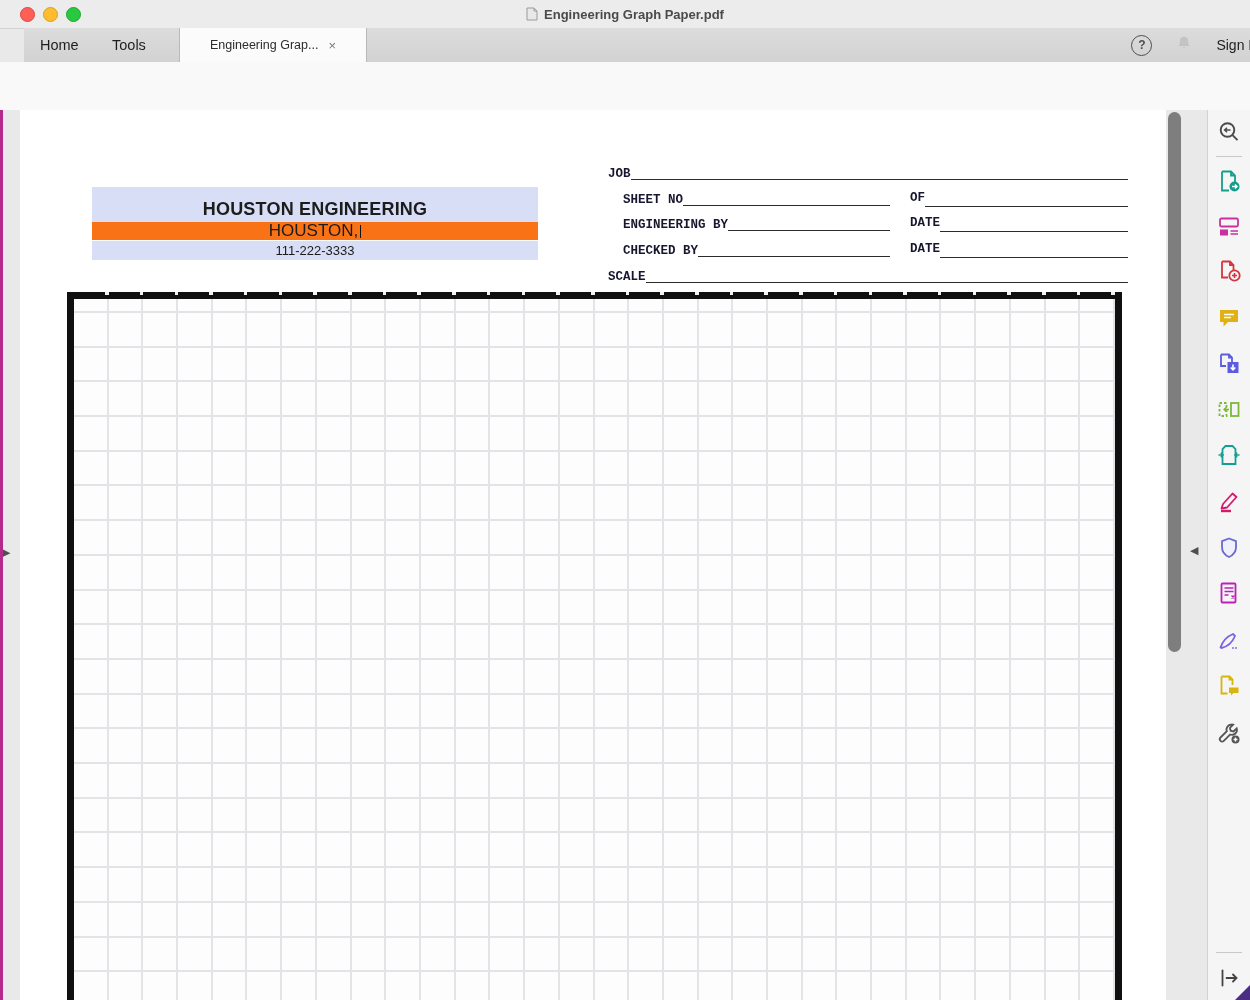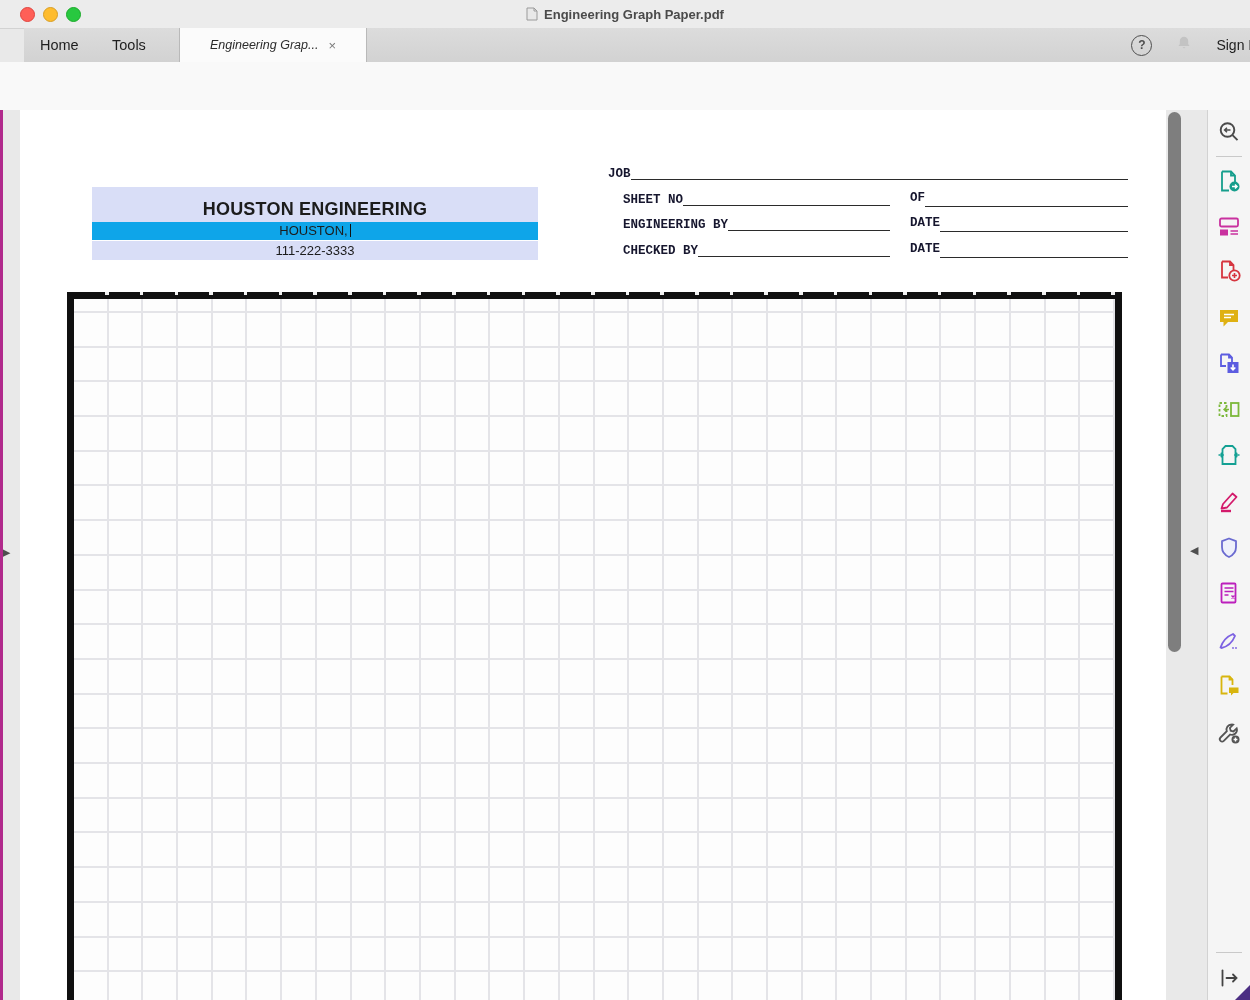--- a/index.html
+++ b/index.html
@@ -19,21 +19,21 @@
 
   
   .tabbar{position:absolute;left:12px;top:28px;width:100%;height:34px;
           background:linear-gradient(#dcdcdc,#d2d2d2);border-bottom:1px solid #bdbdbd;margin-left:12px;}
   .nav-tab{position:absolute;top:0;height:34px;display:flex;align-items:center;font-size:14.5px;color:#1e1e1e;cursor:default;}
   .tab-home{left:16px;}
   .tab-tools{left:88px;}
   .doc-tab{position:absolute;left:155px;top:0;width:186px;height:34px;background:#fbfbfb;
            border-left:1px solid #b9b9b9;border-right:1px solid #b9b9b9;
            display:flex;align-items:center;justify-content:center;gap:10px;}
-  .doc-tab-label{font-size:12.5px;color:#2c2c2c;max-width:135px;white-space:nowrap;overflow:hidden;font-style:italic;}
+  .doc-tab-label{font-size:12.5px;color:#2c2c2c;max-width:135px;white-space:nowrap;overflow:hidden;}
   .tab-close{font-size:13px;color:#7a7a7a;line-height:1;}
   .tabbar-right{position:absolute;right:14px;top:0;height:34px;display:flex;align-items:center;gap:22px;}
   .help-circle{width:19px;height:19px;border:1.7px solid #4e4e4e;border-radius:50%;
                display:flex;align-items:center;justify-content:center;font-size:12px;font-weight:bold;color:#4e4e4e;}
   .signin{font-size:14px;color:#1e1e1e;}
 
   
   .toolbar{position:absolute;left:0;top:62px;width:100%;height:48px;background:#f9f9f9;
            border-bottom:1px solid #c9c9c9;}
   .tbi{position:absolute;top:74px;width:24px;height:24px;color:#5a5a5a;}
@@ -52,21 +52,21 @@
 
   
   .main{position:absolute;left:0;top:110px;width:1208px;height:890px;background:#e9e9e9;overflow:hidden;}
   .page{position:absolute;left:20px;top:0;width:1146px;height:890px;background:#ffffff;}
 
   
   .company{position:absolute;left:72px;top:77px;width:446px;color:#1c1c1c;text-align:center;}
   .f-highlight{background:#d9def7;}
   .co-name{height:33px;font-size:18px;font-weight:bold;letter-spacing:0.2px;display:flex;align-items:flex-end;justify-content:center;padding-bottom:2px;}
   .co-addr{height:15px;font-size:14.5px;line-height:15px;padding-bottom:4px;}
-  .co-city{height:18px;font-size:13px;line-height:18px;background:#0ea5e9;}
+  .co-city{height:18px;font-size:17px;line-height:18px;background:#f97316;}
   .text-caret{display:inline-block;width:1px;height:13px;background:#111;margin-left:2px;vertical-align:-2px;}
   .co-phone{height:19px;font-size:13px;line-height:19px;margin-top:1px;}
 
   
   .frm-row{position:absolute;left:588px;width:520px;height:16px;display:flex;align-items:flex-end;}
   .frm-label{font-family:"Liberation Mono",monospace;font-weight:bold;font-size:12.5px;color:#16162e;white-space:pre;line-height:1;}
   .frm-line{flex:1;border-bottom:1.3px solid #2b2b2b;height:100%;}
   .colA{display:flex;width:267px;align-items:flex-end;height:100%;margin-left:15px;}
   .colB{display:flex;flex:1;margin-left:20px;align-items:center;height:100%;}
 
@@ -334,20 +334,24 @@
       <div class="frm-row" style="top:131px">
         <span class="colA">
             <span class="frm-label">CHECKED BY</span>
             <span class="frm-line"></span>
           </span>
         <span class="colB">
             <span class="frm-label">DATE</span>
             <span class="frm-line"></span>
           </span>
       </div>
+      <div class="frm-row" style="top:157px">
+        <span class="frm-label">SCALE</span>
+        <span class="frm-line"></span>
+      </div>
 
       <div class="gridbox">
         <div class="ticks"></div>
       </div>
     </div>
 
     <div class="vscroll-thumb"></div>
     <div class="handle handle-left">▶</div>
     <div class="handle handle-right">◀</div>
   </div>

